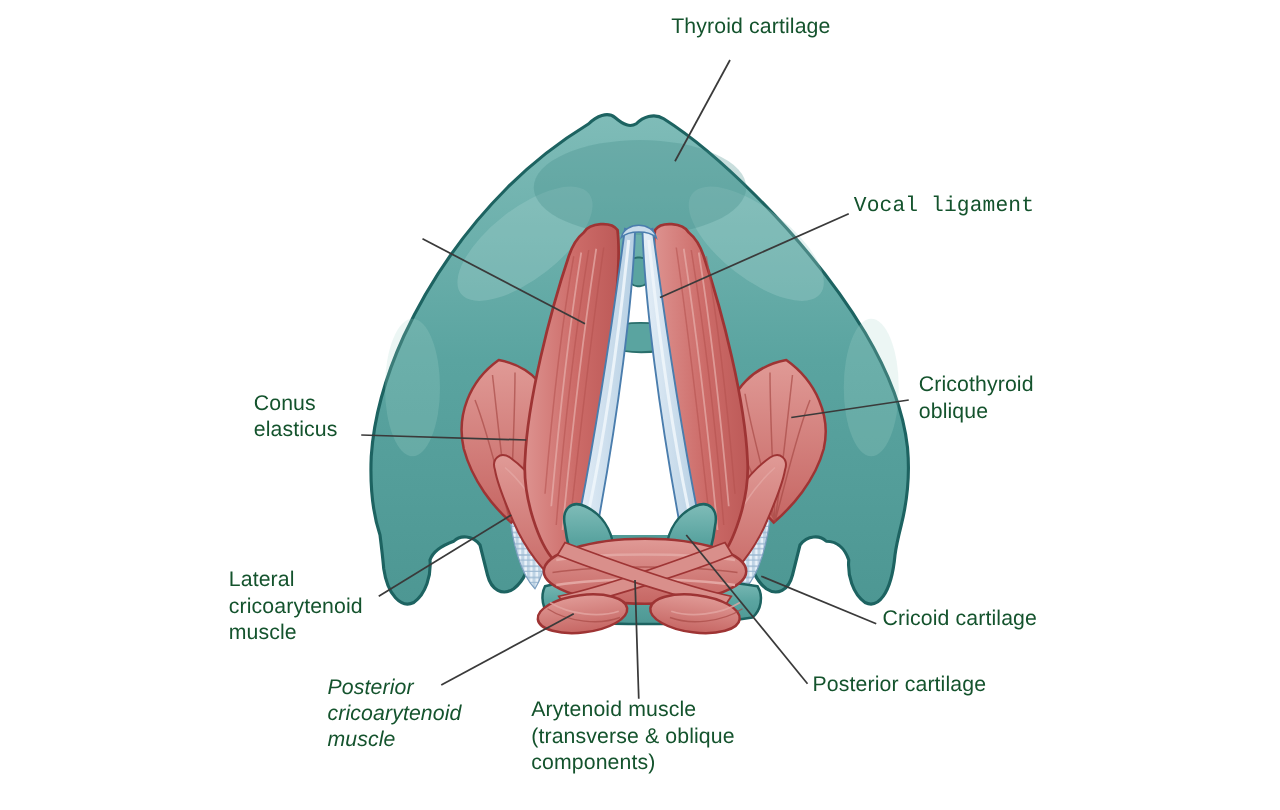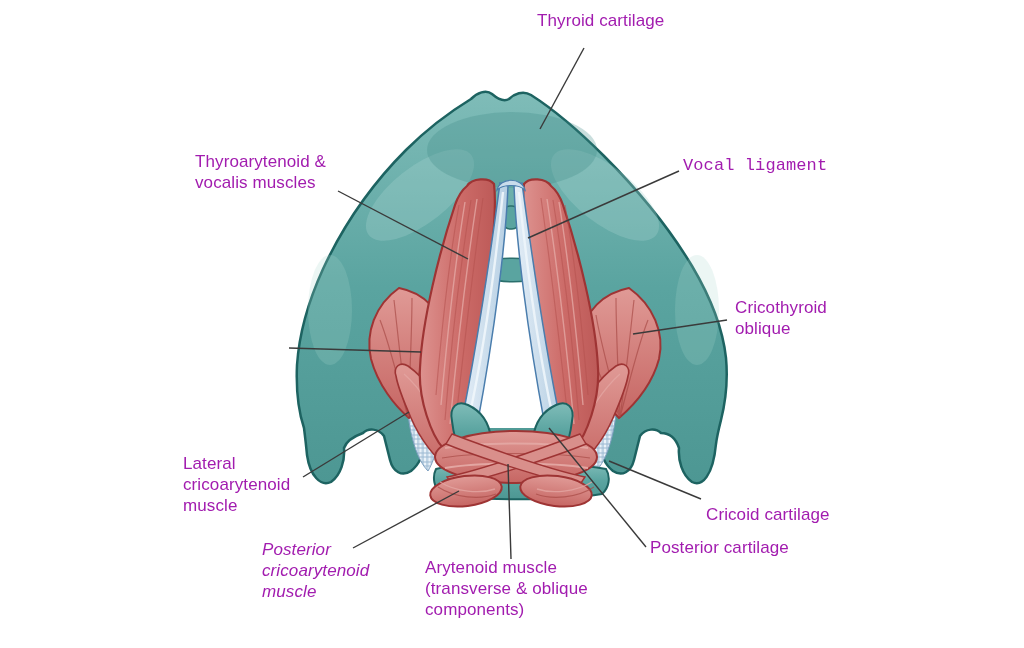--- a/index.html
+++ b/index.html
@@ -1,31 +1,31 @@
 <!DOCTYPE html>
 <html><head>
 <meta charset="utf-8">
 <style>
   html,body{margin:0;padding:0;}
   body{width:1024px;height:648px;background:#ffffff;position:relative;overflow:hidden;
        font-family:"Liberation Sans",sans-serif;}
   #stage{position:absolute;left:0;top:0;width:1024px;height:648px;}
   svg{position:absolute;left:0;top:0;}
-  .label{position:absolute;font-size:17px;line-height:21px;color:#a21caf;
+  .label{position:absolute;font-size:17px;line-height:21px;color:#14532d;
          white-space:pre-line;letter-spacing:.1px;}
   .lbl-0{left:537px;top:10px;}
   .lbl-1{left:195px;top:151px;}
   .lbl-2{left:683px;top:155px;font-family:Liberation Mono, monospace;}
   .lbl-3{left:203px;top:312px;}
   .lbl-4{left:735px;top:297px;}
   .lbl-5{left:183px;top:453px;}
   .lbl-6{left:262px;top:539px;font-style:italic;}
   .lbl-7{left:425px;top:557px;}
   .lbl-8{left:650px;top:537px;}
-  .lbl-9{left:706px;top:504px;}
+  .lbl-9{left:706px;top:484px;}
 </style>
 </head>
 <body>
 
 <div id="stage">
 
 <svg width="1024" height="648" viewBox="0 0 1024 648">
   <defs>
     <linearGradient id="tealG" x1="0" y1="0" x2="0" y2="1">
       <stop offset="0" stop-color="#7fbcb8"></stop>
@@ -171,23 +171,23 @@
     <line x1="727" y1="320" x2="633" y2="334"></line>
     <line x1="303" y1="477" x2="409" y2="412"></line>
     <line x1="353" y1="548" x2="459" y2="491"></line>
     <line x1="511" y1="559" x2="508" y2="464"></line>
     <line x1="646" y1="547" x2="549" y2="428"></line>
     <line x1="701" y1="499" x2="609" y2="461"></line>
   </g>
 </svg>
 
   <div class="label lbl-0">Thyroid cartilage</div>
-  <div class="label lbl-1">Thyroarytenoid &amp;
-vocalis muscles</div>
   <div class="label lbl-2">Vocal ligament</div>
+  <div class="label lbl-3">Conus
+elasticus</div>
   <div class="label lbl-4">Cricothyroid
 oblique</div>
   <div class="label lbl-5">Lateral
 cricoarytenoid
 muscle</div>
   <div class="label lbl-6">Posterior
 cricoarytenoid
 muscle</div>
   <div class="label lbl-7">Arytenoid muscle
 (transverse &amp; oblique

